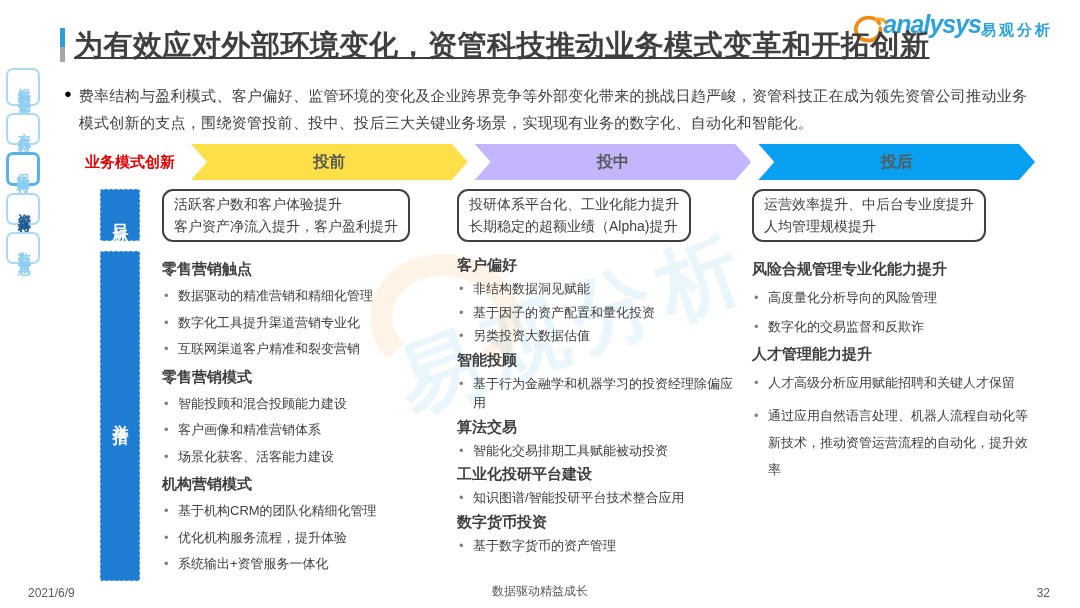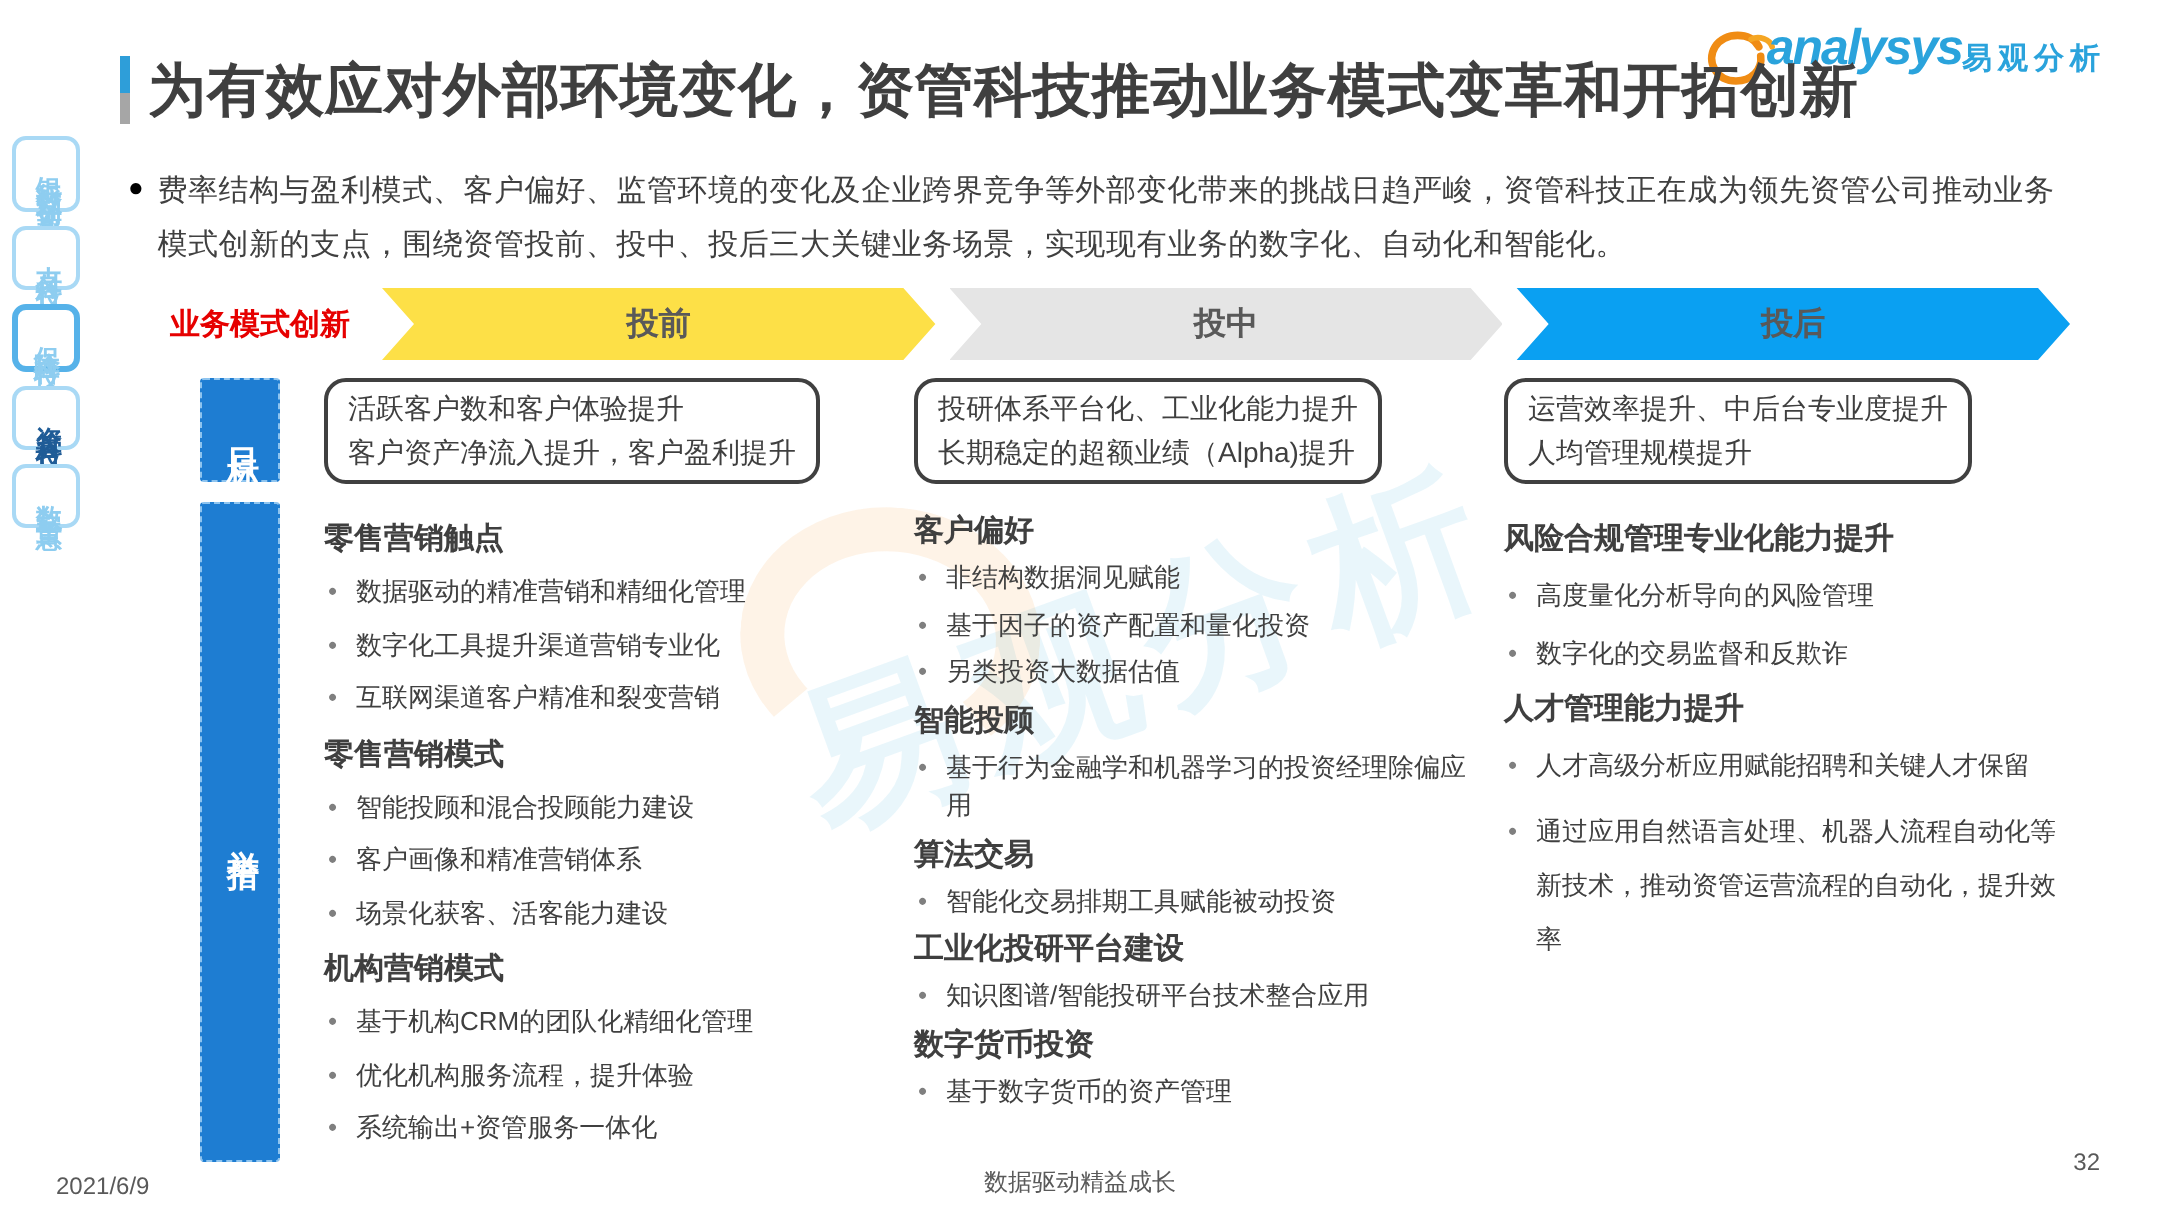--- a/index.html
+++ b/index.html
@@ -16,21 +16,21 @@
     border:2px solid #a9d9f5; border-radius:7px; background:#fff;
     color:#8ecdf0; font-size:13px; font-weight:600; letter-spacing:3px;
     padding:8px 5px; text-align:center; cursor:pointer;
   }
   .side-tab.strong { border-width:3px; border-color:#56b2e9; }
   .side-tab.active { color:#1f5c97; font-weight:800; }
 
   
   .main { position:absolute; left:60px; top:0; width:975px; z-index:2; }
 
-  .hdr { display:flex; align-items:flex-start; margin-top:26px; position:relative; z-index:2;}
+  .hdr { display:flex; align-items:flex-start; margin-top:26px; position:relative; z-index:2;text-decoration:underline;}
   .accent { width:5px; height:34px; margin-right:9px; margin-top:2px;
             background:linear-gradient(#2e9ed9 0 55%, #a6a6a6 55% 100%); }
   .title { font-size:29px; font-weight:800; color:#3f3f3f; letter-spacing:0.5px; white-space:nowrap; }
 
   .logo { position:absolute; right:-18px; top:12px; z-index:1; display:flex; align-items:flex-start; }
   .logo-swirl { width:42px; height:38px; margin-right:-6px; }
   .logo-txt { display:flex; flex-direction:row; line-height:1; }
   .logo-en { font-size:25px; font-weight:800; font-style:italic; color:#2aa3dc; letter-spacing:-1px; }
   .logo-cn { font-size:15px; font-weight:800; color:#2aa3dc; letter-spacing:3px; margin-top:2px; align-self:flex-end; }
 
@@ -71,21 +71,21 @@
   .m-item .dot { width:16px; color:#7f7f7f; flex:0 0 16px; padding-left:2px; }
   .col-b .m-head { margin:5px 0 2px 0; }
   .col-b .m-item { margin:4px 0; }
   .col-c .m-item { margin:9px 0; }
   .col-c .m-item.wide { line-height:2.1; }
 
   
   .footer { position:absolute; left:0; right:0; bottom:8px; font-size:12px; color:#595959; z-index:2; }
   .f-date { position:absolute; left:28px; bottom:0; }
   .f-center { position:absolute; left:0; right:0; text-align:center; bottom:0; }
-  .f-page { position:absolute; right:30px; bottom:12px; }
+  .f-page { position:absolute; right:30px; bottom:0; }
 
   .watermark { position:absolute; left:390px; top:270px; z-index:0; transform:rotate(-20deg);
                pointer-events:none; }
   .wm-cn { font-size:82px; font-weight:800; color:rgba(42,163,220,0.10); letter-spacing:10px; white-space:nowrap; }
   .wm-arc { position:absolute; left:-10px; top:-60px; width:150px; height:130px;
             border:22px solid rgba(239,140,20,0.10); border-radius:50%; border-bottom-color:transparent; transform:rotate(25deg); }
 </style>
 </head>
 <body>
 
@@ -122,21 +122,21 @@
 
   <div class="intro">
     <div class="intro-dot">●</div>
     <div class="intro-text">费率结构与盈利模式、客户偏好、监管环境的变化及企业跨界竞争等外部变化带来的挑战日趋严峻，资管科技正在成为领先资管公司推动业务模式创新的支点，围绕资管投前、投中、投后三大关键业务场景，实现现有业务的数字化、自动化和智能化。</div>
   </div>
 
   <div class="proc">
     <div class="proc-label">业务模式创新</div>
     <div class="stages">
         <div class="arrow" style="background: #fde047;">投前</div>
-        <div class="arrow" style="background: #e5e5e5;">投中</div>
+        <div class="arrow" style="background: #c4b5fd;">投中</div>
         <div class="arrow" style="background: rgb(10, 160, 242);">投后</div>
       </div>
   </div>
 
   <div class="row">
     <div class="row-label-wrap">
       <div class="blue-label goal-label">目标</div>
     </div>
     <div class="cols">
         <div class="col">

